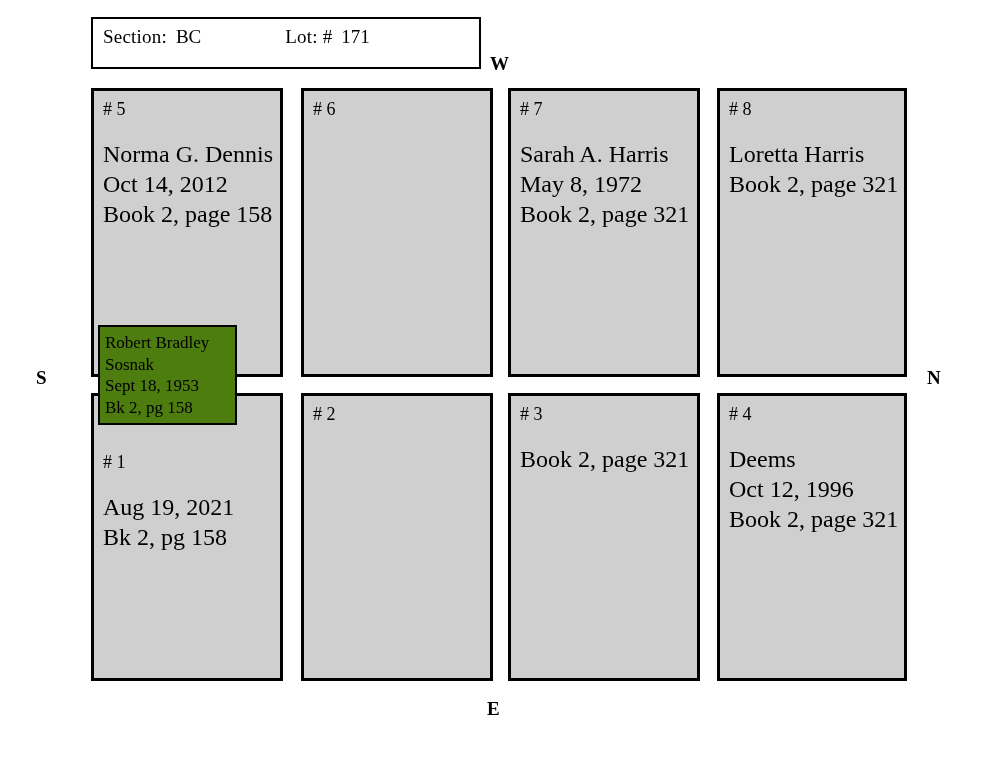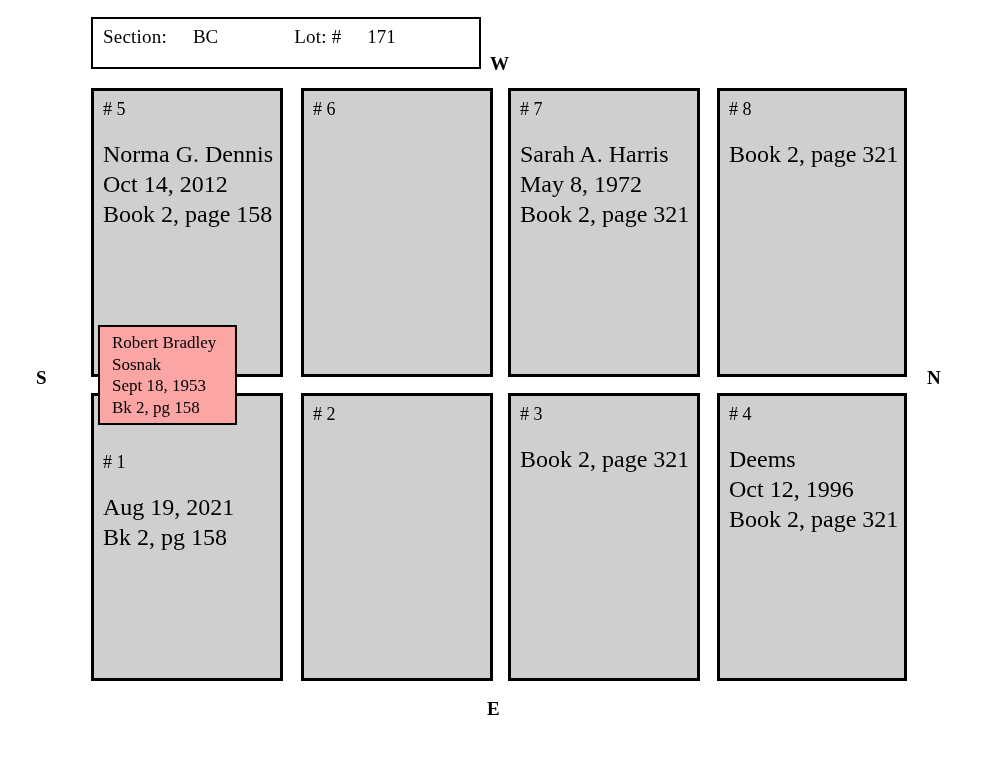--- a/index.html
+++ b/index.html
@@ -32,32 +32,33 @@
     box-sizing: border-box;
   }
   .header-row {
     position: absolute;
     left: 0;
     top: 0;
     width: 100%;
     height: 34px;
     display: flex;
     align-items: center;
+    gap: 8px;
   }
   .header-field {
     display: flex;
     align-items: baseline;
     font-size: 19px;
     line-height: 1;
     white-space: pre;
   }
   .header-field.section { margin-left: 10px; }
   .header-field.lot { margin-left: 76px; }
   .header-label { letter-spacing: 0.2px; }
-  .header-value { margin-left: 26px; }
+  .header-value { margin-left: 9px; }
 
   
   .compass {
     position: absolute;
     font-family: "Liberation Serif", "DejaVu Serif", serif;
     font-weight: bold;
     font-size: 19px;
     line-height: 1;
     color: #000000;
   }
@@ -86,24 +87,24 @@
   }
   .plot-line { white-space: pre; }
 
   
   .overlay-box {
     position: absolute;
     left: 98px;
     top: 325px;
     width: 139px;
     height: 100px;
-    background: #fca5a5;
+    background: #4d7c0f;
     border: 2px solid #000000;
     box-sizing: border-box;
-    padding: 5px 0 0 12px;
+    padding: 5px 0 0 5px;
     z-index: 20;
   }
   .overlay-lines {
     font-size: 17px;
     line-height: 1.27;
   }
   .overlay-line { white-space: pre; }
 </style>
 </head>
 <body>
@@ -147,20 +148,21 @@
     <div class="plot-lines">
         <div class="plot-line">Sarah A. Harris</div>
         <div class="plot-line">May 8, 1972</div>
         <div class="plot-line">Book 2, page 321</div>
       </div>
   </div>
 
   <div class="plot" style="left:717px; top:88px; width:190px; height:289px;">
     <div class="plot-number"># 8</div>
     <div class="plot-lines">
+        <div class="plot-line">Loretta Harris</div>
         <div class="plot-line">Book 2, page 321</div>
       </div>
   </div>
 
   <div class="plot" style="left:91px;  top:393px; width:192px; height:288px;">
     <div class="plot-number" style="margin-top:48px;"># 1</div>
     <div class="plot-lines">
         <div class="plot-line">Aug 19, 2021</div>
         <div class="plot-line">Bk 2, pg 158</div>
       </div>

